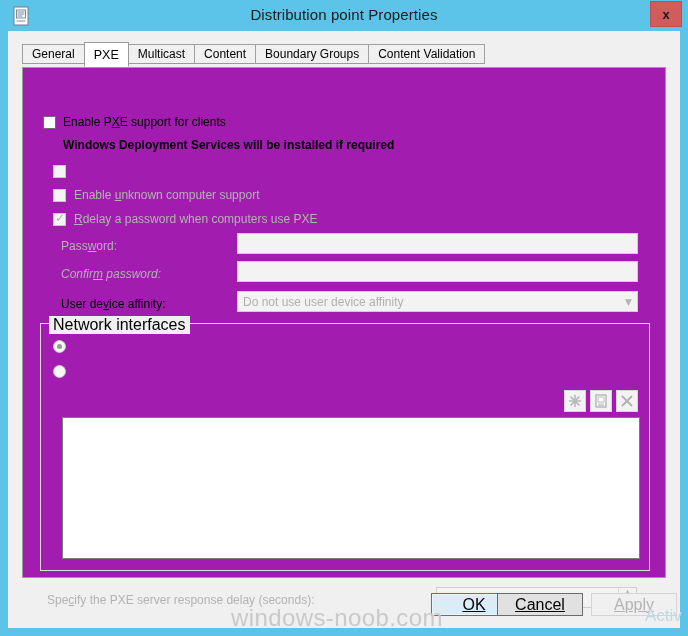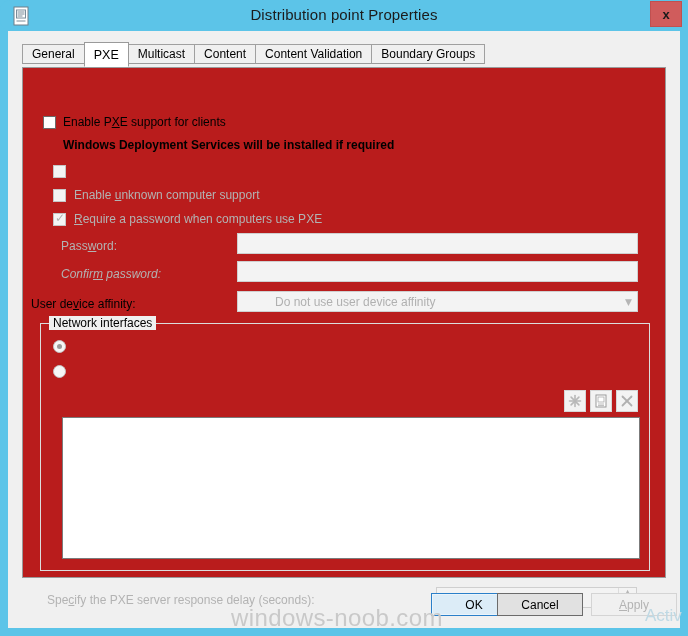--- a/index.html
+++ b/index.html
@@ -110,21 +110,21 @@
     position: relative;
     margin-bottom: -1px;
     font-size: 12.5px;
   }
 
   #tabpanel {
     position: absolute;
     left: 14px; top: 36px;
     width: 644px;
     height: 511px;
-    background: #b91c1c;
+    background: #a21caf;
     border: 1px solid #9a9a9a;
     box-sizing: border-box;
   }
 
   .cb {
     position: absolute;
     width: 13px; height: 13px;
     background: #ffffff;
     border: 1px solid #6b6b6b;
     box-sizing: border-box;
@@ -199,21 +199,21 @@
     width: 610px;
     height: 248px;
     border: 1px solid #dcdcdc;
     box-sizing: border-box;
   }
   #groupbox-label {
     position: absolute;
     left: 26px; top: 248px;
     background: #f0f0f0;
     padding: 0 4px;
-    font-size: 12px;
+    font-size: 16px;
     color: #000;
   }
 
   
   .tbtn {
     position: absolute;
     width: 22px; height: 22px;
     background: #f3f3f3;
     border: 1px solid #d6d6d6;
     box-sizing: border-box;
@@ -272,23 +272,24 @@
   
   .dlgbtn {
     position: absolute;
     width: 86px; height: 23px;
     background: #e1e1e1;
     border: 1px solid #6b6b6b;
     box-sizing: border-box;
     display: flex;
     align-items: center;
     justify-content: center;
-    font-size: 12px;
+    font-size: 16px;
     color: #000;
     cursor: pointer;
+    text-decoration: underline;
   }
   .dlgbtn.default {
     background: #dcecf7;
     border: 1px solid #2a7fc9;
     box-shadow: inset 0 0 0 1px #eaf4fb;
   }
   .dlgbtn.disabled {
     background: #f0f0f0;
     border: 1px solid #d4d4d4;
     color: #b3b3b3;
@@ -337,49 +338,49 @@
     <div id="close-button">x</div>
   </div>
 
   <div id="client">
 
     <div id="tabstrip">
       <div class="tab">General</div>
       <div class="tab active">PXE</div>
       <div class="tab">Multicast</div>
       <div class="tab">Content</div>
+      <div class="tab">Boundary Groups</div>
       <div class="tab">Content Validation</div>
-      <div class="tab">Boundary Groups</div>
     </div>
 
     <div id="tabpanel">
 
       <div class="cb" style="left:20px; top:48px;"></div>
       <div class="lbl" style="left:40px; top:47px;"><span>Enable P</span><span class="u">X</span><span>E support for clients</span></div>
 
       <div class="lbl" style="left:40px; top:70px;font-weight:bold;">Windows Deployment Services will be installed if required</div>
 
       <div class="cb disabled" style="left:30px; top:97px;"></div>
 
       <div class="cb disabled" style="left:30px; top:121px;"></div>
       <div class="lbl disabled" style="left:51px; top:120px;"><span>Enable </span><span class="u">u</span><span>nknown computer support</span></div>
 
       <div class="cb disabled" style="left:30px; top:145px;">
           <span class="tick">✓</span>
         </div>
-      <div class="lbl disabled" style="left:51px; top:144px;"><span class="u">R</span><span>equire a password when computers use PXE</span></div>
+      <div class="lbl disabled" style="left:51px; top:144px;"><span class="u">R</span><span>delay a password when computers use PXE</span></div>
 
       <div class="lbl disabled" style="left:38px; top:171px;"><span>Pass</span><span class="u">w</span><span>ord:</span></div>
       <div class="textbox" style="left:214px; top:165px; width:401px; height:21px;"></div>
 
       <div class="lbl disabled" style="left:38px; top:199px;font-style:italic;"><span>Confir</span><span class="u">m</span><span> password:</span></div>
       <div class="textbox" style="left:214px; top:193px; width:401px; height:21px;"></div>
 
-      <div class="lbl" style="left:8px; top:229px;"><span>User de</span><span class="u">v</span><span>ice affinity:</span></div>
-      <div class="combo" style="left:214px; top:223px; width:401px; height:21px;padding-left:32px;">
+      <div class="lbl" style="left:38px; top:229px;"><span>User de</span><span class="u">v</span><span>ice affinity:</span></div>
+      <div class="combo" style="left:214px; top:223px; width:401px; height:21px;">
         <div class="ctext">Do not use user device affinity</div>
         <div class="carrow">▼</div>
       </div>
 
       <div id="groupbox"></div>
       <div id="groupbox-label">Network interfaces</div>
 
       <div class="rb" style="left:30px; top:272px;">
           <span class="dot"></span>
         </div>

